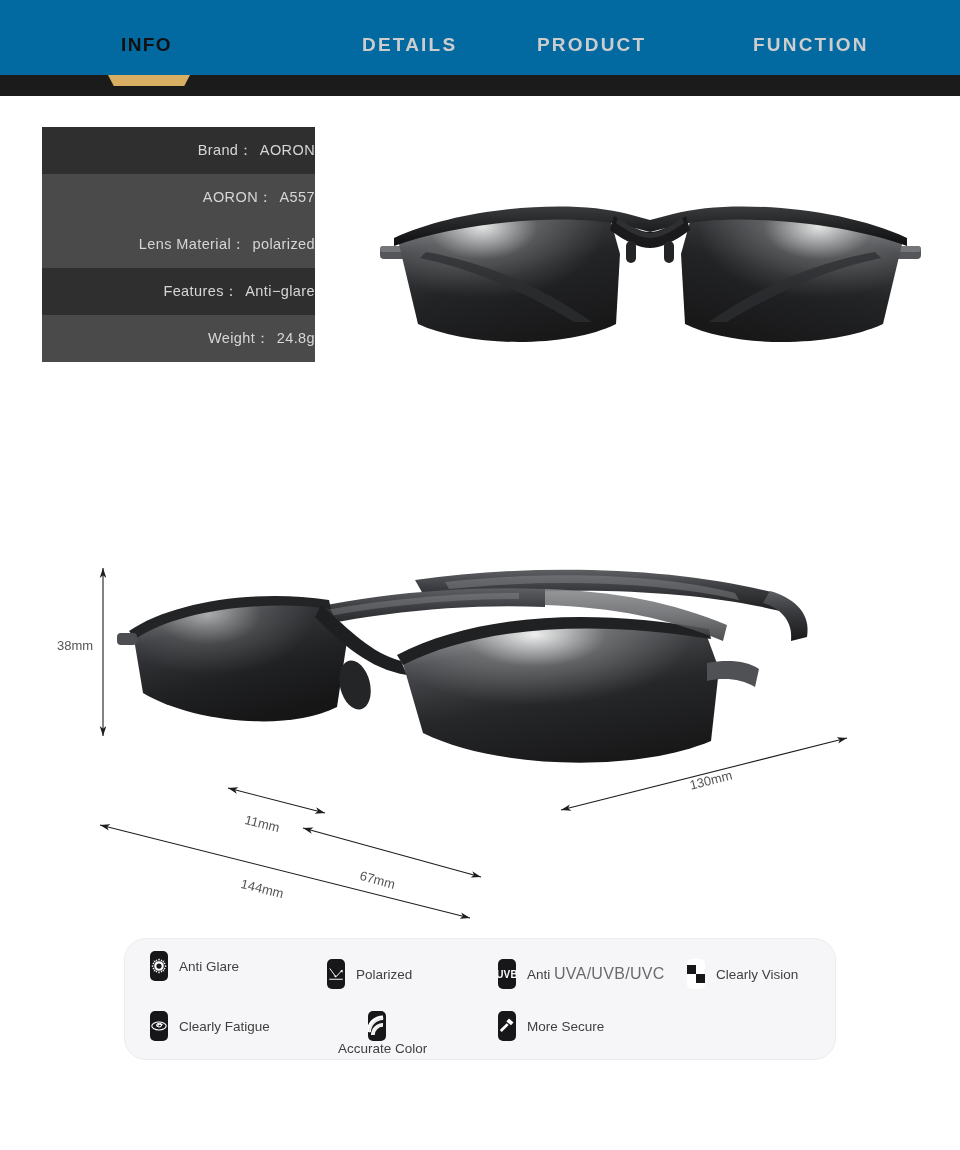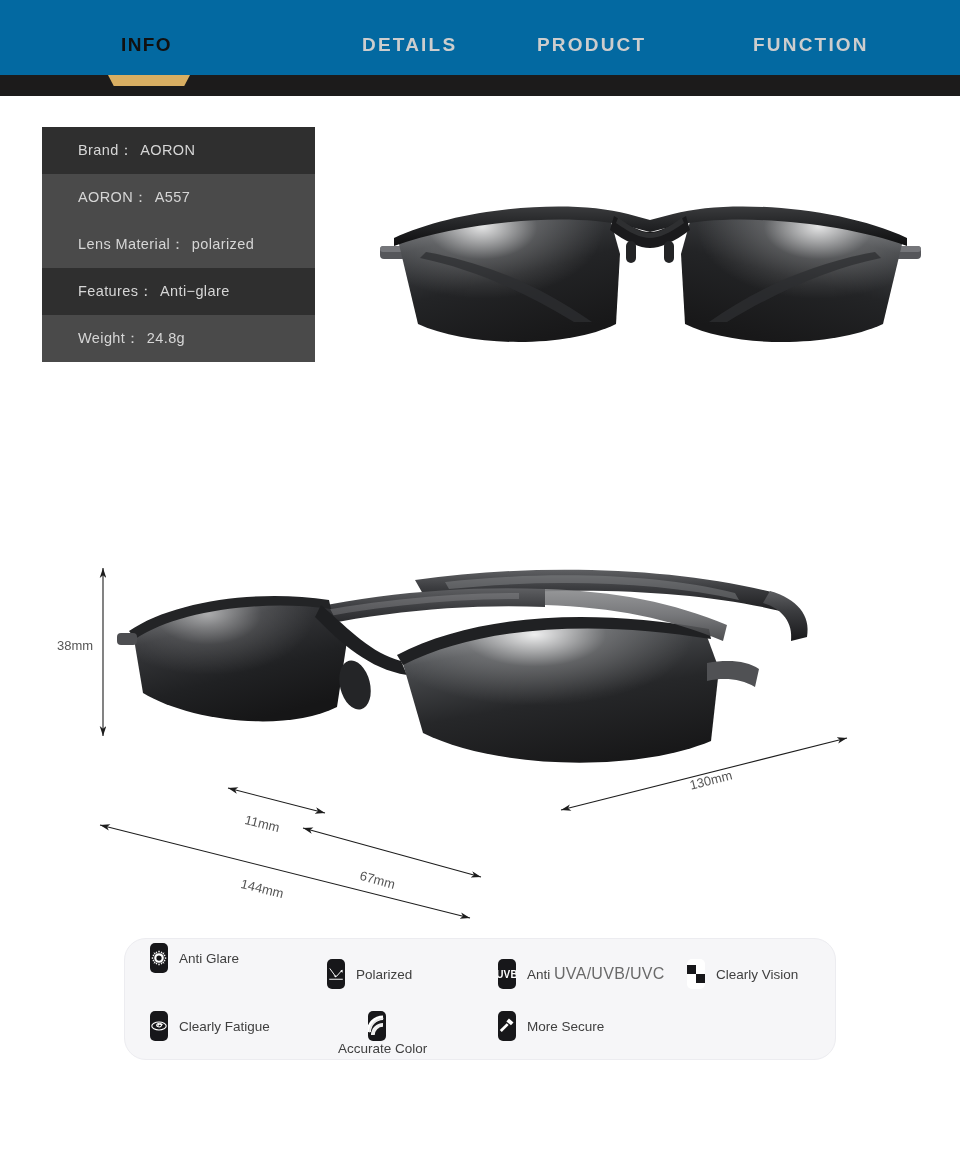--- a/index.html
+++ b/index.html
@@ -69,20 +69,21 @@
   }
   .spec-row {
     height: 47px;
     line-height: 47px;
     padding-left: 36px;
     box-sizing: border-box;
     color: #d6d6d6;
     font-size: 14.5px;
     letter-spacing: 0.4px;
     white-space: nowrap;
+    text-align: right;
   }
   .spec-row.dark  { background: #2f2f2f; }
   .spec-row.light { background: #4a4a4a; }
   .spec-row .sep { letter-spacing: 0px; }
   .spec-row .val { margin-left: 7px; }
 
   
   .hero1 {
     position: absolute;
     left: 378px;
@@ -148,21 +149,21 @@
     color: #3f3f3f;
     white-space: nowrap;
   }
   .feat-label .small {
     font-size: 16px;
     color: #6a6a6a;
     letter-spacing: 0.3px;
   }
 
   
-  .f-anti-glare    { left: 25px;  top: 4px; justify-content: space-between; }
+  .f-anti-glare    { left: 25px;  top: 12px; justify-content: space-between; }
   .f-polarized     { left: 202px; top: 20px; }
   .f-anti-uv       { left: 373px; top: 20px; }
   .f-clear-vision  { left: 562px; top: 20px; }
   .f-reduce-fatigue{ left: 25px;  top: 72px; }
   .f-accurate-color{ left: 202px; top: 72px; flex-direction: column; }
   .f-more-secure   { left: 373px; top: 72px; }
 
   .uvb-text {
     color: #ffffff;
     font-size: 10px;

